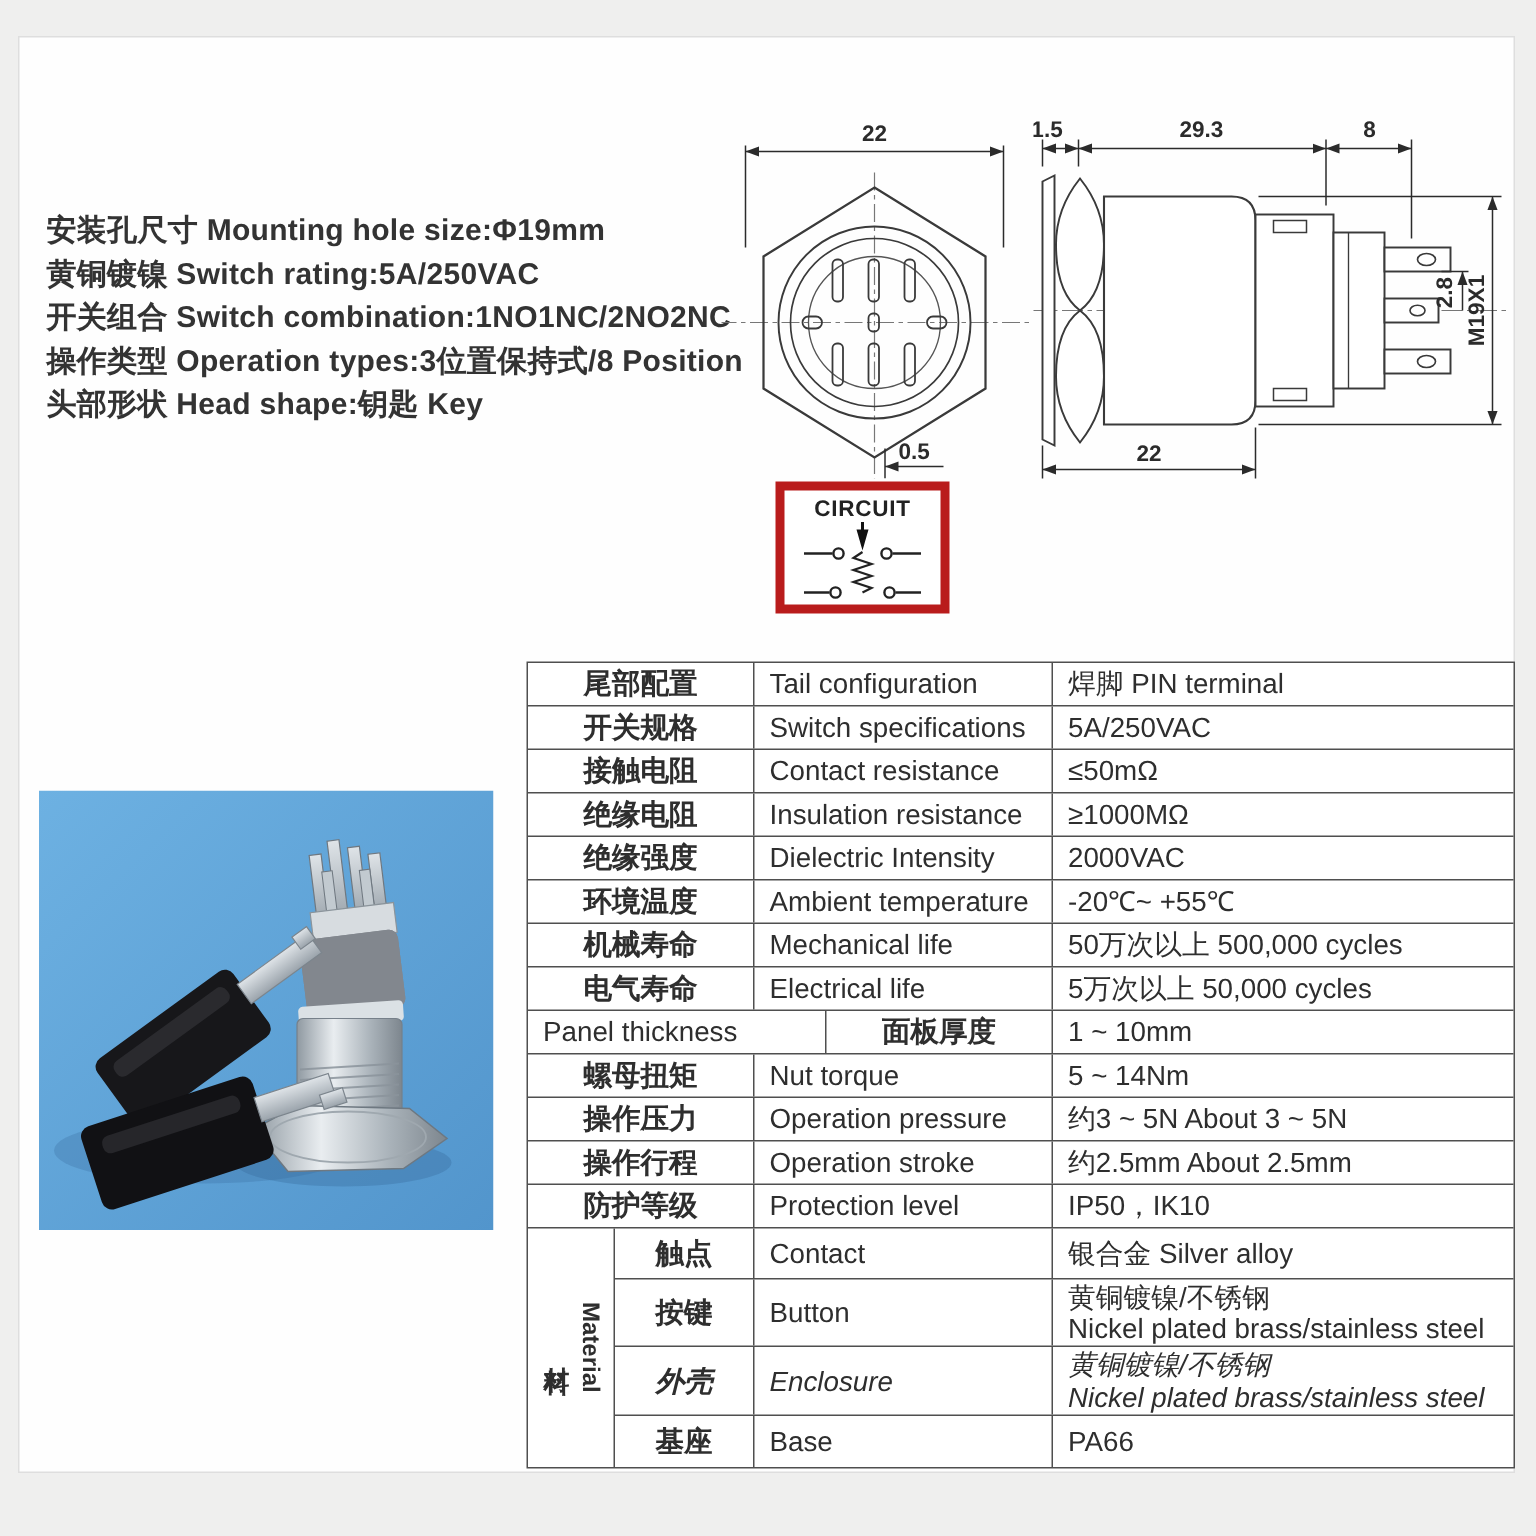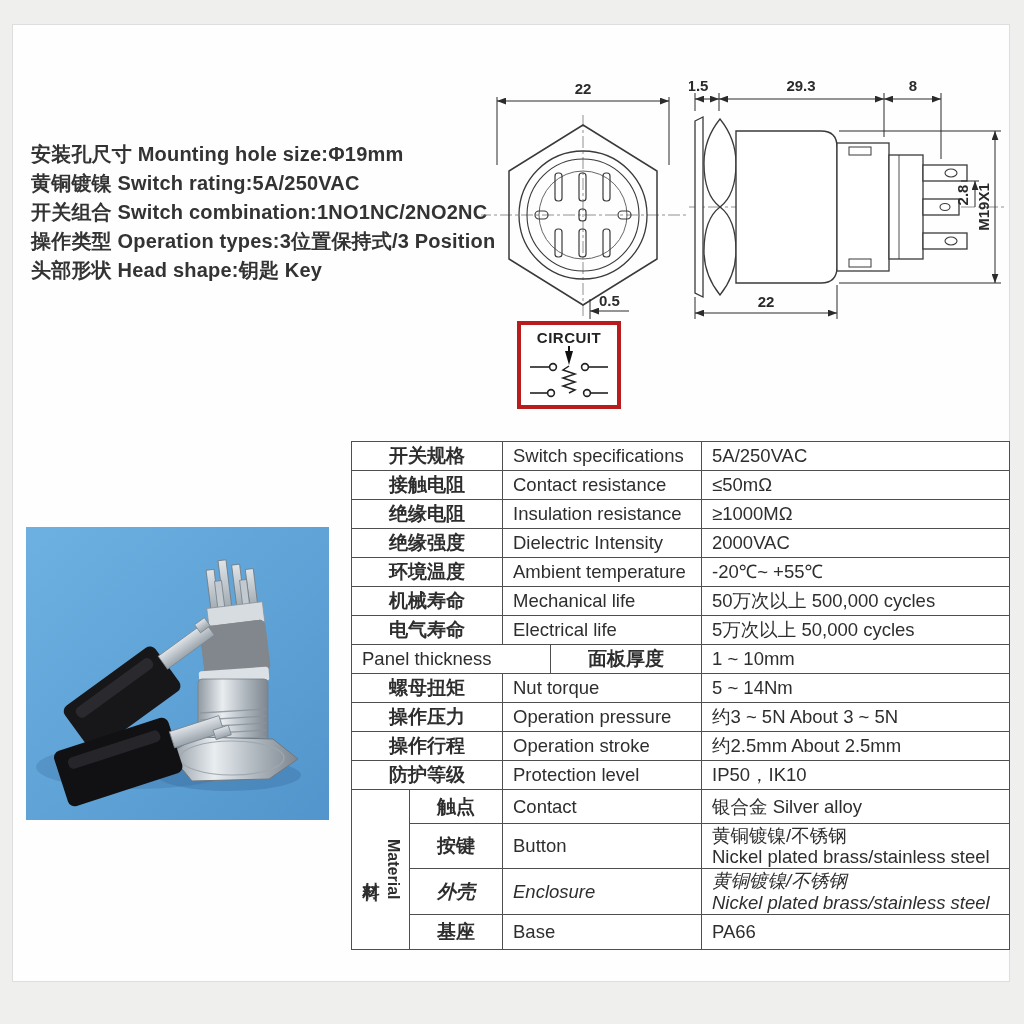--- a/index.html
+++ b/index.html
@@ -18,22 +18,22 @@
   .spec-line{
     font-size:20px;font-weight:bold;line-height:29px;color:#333;
     letter-spacing:.2px;white-space:nowrap;
   }
   
   .fv{position:absolute;left:468px;top:52px;}
   .sv{position:absolute;left:676px;top:52px;}
   svg text{font-family:"Liberation Sans",sans-serif;font-weight:bold;font-size:15px;fill:#2b2b2b;}
   
   .circuit{
-    position:absolute;left:504px;top:296px;width:104px;height:88px;
-    border:4px solid #b91c1c;background:#fff;box-sizing:border-box;text-align:center;
+    position:absolute;left:504px;top:296px;width:116px;height:88px;
+    border:6px solid #b91c1c;background:#fff;box-sizing:border-box;text-align:center;
   }
   .circuit-title{font-size:15px;font-weight:bold;letter-spacing:.5px;margin-top:4px;color:#222;}
   
   .photo{position:absolute;left:13px;top:502px;width:303px;height:293px;}
   
   .spec-table{
     position:absolute;left:338px;top:416px;width:659px;
     border:1px solid #4f4f4f;box-sizing:border-box;background:#fff;
   }
   .spec-table *{box-sizing:border-box;}
@@ -58,21 +58,21 @@
 </style>
 </head>
 <body>
 
 <div class="panel">
 
   <div class="spec-lines">
     <div class="spec-line">安装孔尺寸 Mounting hole size:Φ19mm</div>
     <div class="spec-line">黄铜镀镍 Switch rating:5A/250VAC</div>
     <div class="spec-line">开关组合 Switch combination:1NO1NC/2NO2NC</div>
-    <div class="spec-line">操作类型 Operation types:3位置保持式/3 Position</div>
+    <div class="spec-line">操作类型 Operation types:3位置保持式/8 Position</div>
     <div class="spec-line">头部形状 Head shape:钥匙 Key</div>
   </div>
 
   <svg class="fv" width="205" height="242" viewBox="0 0 205 242">
     <defs>
       <marker id="fvarr" viewBox="0 0 8 6" refX="8" refY="3" markerWidth="9" markerHeight="7" orient="auto-start-reverse">
         <path d="M0,0 L8,3 L0,6 z" fill="#2b2b2b"></path>
       </marker>
     </defs>
 
@@ -239,20 +239,25 @@
     <g transform="rotate(-18 110 225)">
       <rect x="30" y="200" width="120" height="58" rx="7" fill="#111114"></rect>
       <rect x="42" y="210" width="96" height="12" rx="5" fill="#26262a"></rect>
       <rect x="148" y="216" width="52" height="17" fill="url(#blade)" stroke="#7c858d" stroke-width="0.8"></rect>
       <rect x="190" y="228" width="16" height="10" fill="url(#blade)" stroke="#7c858d" stroke-width="0.8"></rect>
     </g>
   </svg>
 
   <div class="spec-table">
 
+    <div class="trow">
+      <div class="cell cn">尾部配置</div>
+      <div class="cell en">Tail configuration</div>
+      <div class="cell val">焊脚 PIN terminal</div>
+    </div>
     <div class="trow">
       <div class="cell cn">开关规格</div>
       <div class="cell en">Switch specifications</div>
       <div class="cell val">5A/250VAC</div>
     </div>
     <div class="trow">
       <div class="cell cn">接触电阻</div>
       <div class="cell en">Contact resistance</div>
       <div class="cell val">≤50mΩ</div>
     </div>

